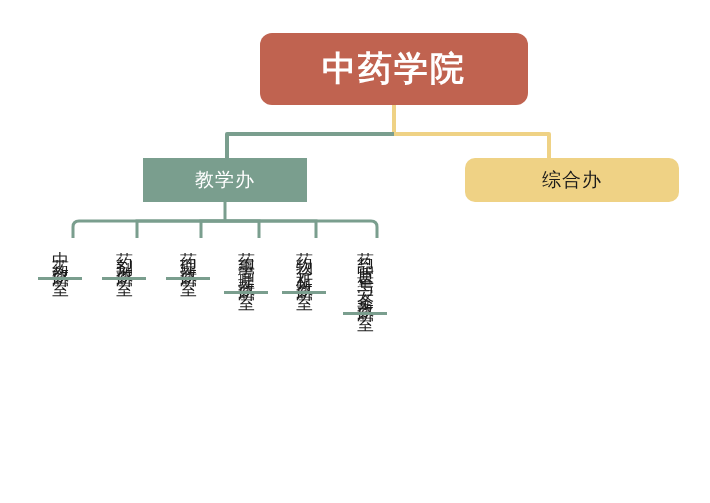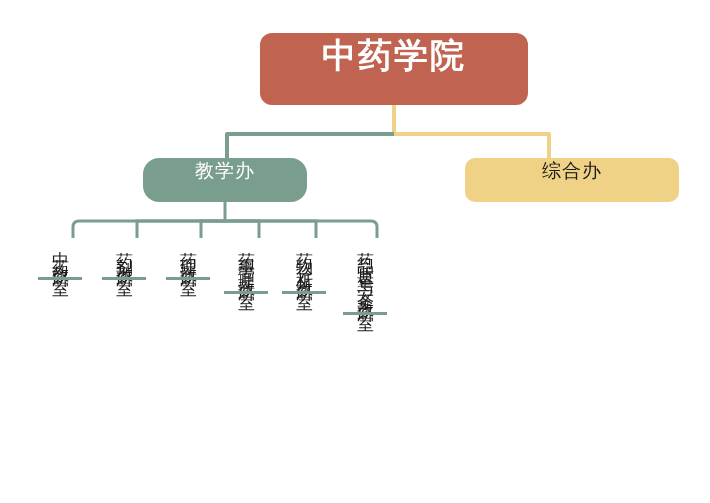--- a/index.html
+++ b/index.html
@@ -22,41 +22,42 @@
     position: absolute;
     left: 0;
     top: 0;
     width: 710px;
     height: 503px;
   }
   .node {
     position: absolute;
     box-sizing: border-box;
     display: flex;
+    align-items: center;
     justify-content: center;
     text-align: center;
   }
   .node-root {
     left: 260px;
     top: 33px;
     width: 268px;
     height: 72px;
     border-radius: 12px;
     background: #C06350;
     color: #FFFFFF;
     font-size: 34px;
     font-weight: bold;
     letter-spacing: 2px;
   }
   .node-teaching {
     left: 143px;
     top: 158px;
     width: 164px;
     height: 44px;
-    border-radius: 16px;
+    border-radius: 0;
     background: #7A9E8E;
     color: #FFFFFF;
     font-size: 19px;
     letter-spacing: 1px;
   }
   .node-general {
     left: 453px;
     top: 158px;
     width: 214px;
     height: 44px;

